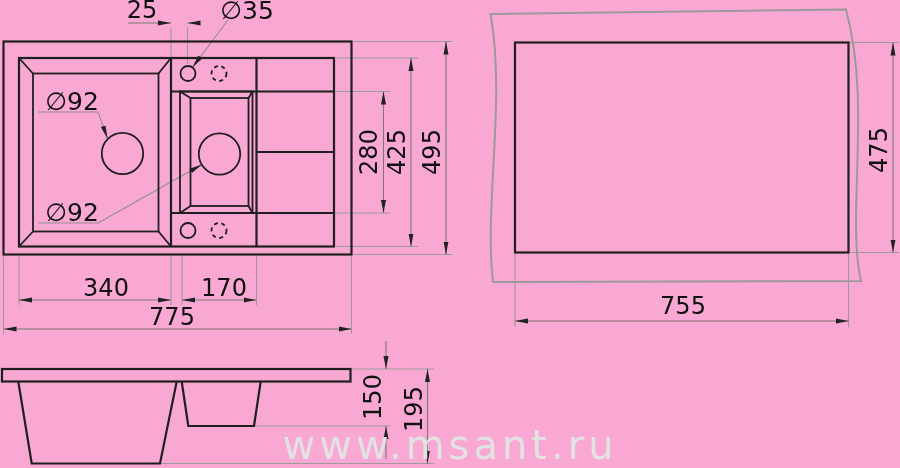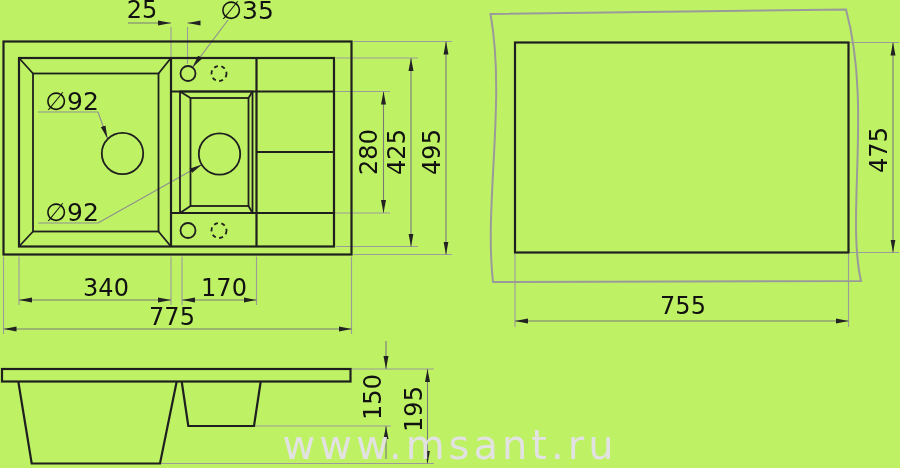--- a/index.html
+++ b/index.html
@@ -1,16 +1,16 @@
 <!DOCTYPE html>
 <html><head>
 <meta charset="utf-8">
 <style>
   html,body{margin:0;padding:0;background:#fff;}
-  #stage{position:relative;width:900px;height:468px;background:#bef264;overflow:hidden;}
+  #stage{position:relative;width:900px;height:468px;background:#f9a8d4;overflow:hidden;}
   svg{position:absolute;left:0;top:0;}
   svg text{font-family:"DejaVu Sans","Liberation Sans",sans-serif;fill:#111;}
   .obj{stroke:#1f1f1f;stroke-width:2.2;fill:none;stroke-linejoin:miter;stroke-linecap:butt;}
   .obj1{stroke:#1f1f1f;stroke-width:1.8;fill:none;}
   .ctx{stroke:#9a9a9a;stroke-width:2;fill:none;}
   .ext{stroke:#9b9b9b;stroke-width:1.1;fill:none;}
   .dim{stroke:#787878;stroke-width:1.1;fill:none;}
   .lead{stroke:#8f8f8f;stroke-width:1.1;fill:none;}
   .dash{stroke-dasharray:4,3.5;}
   .dimtxt{font-size:24px;}

